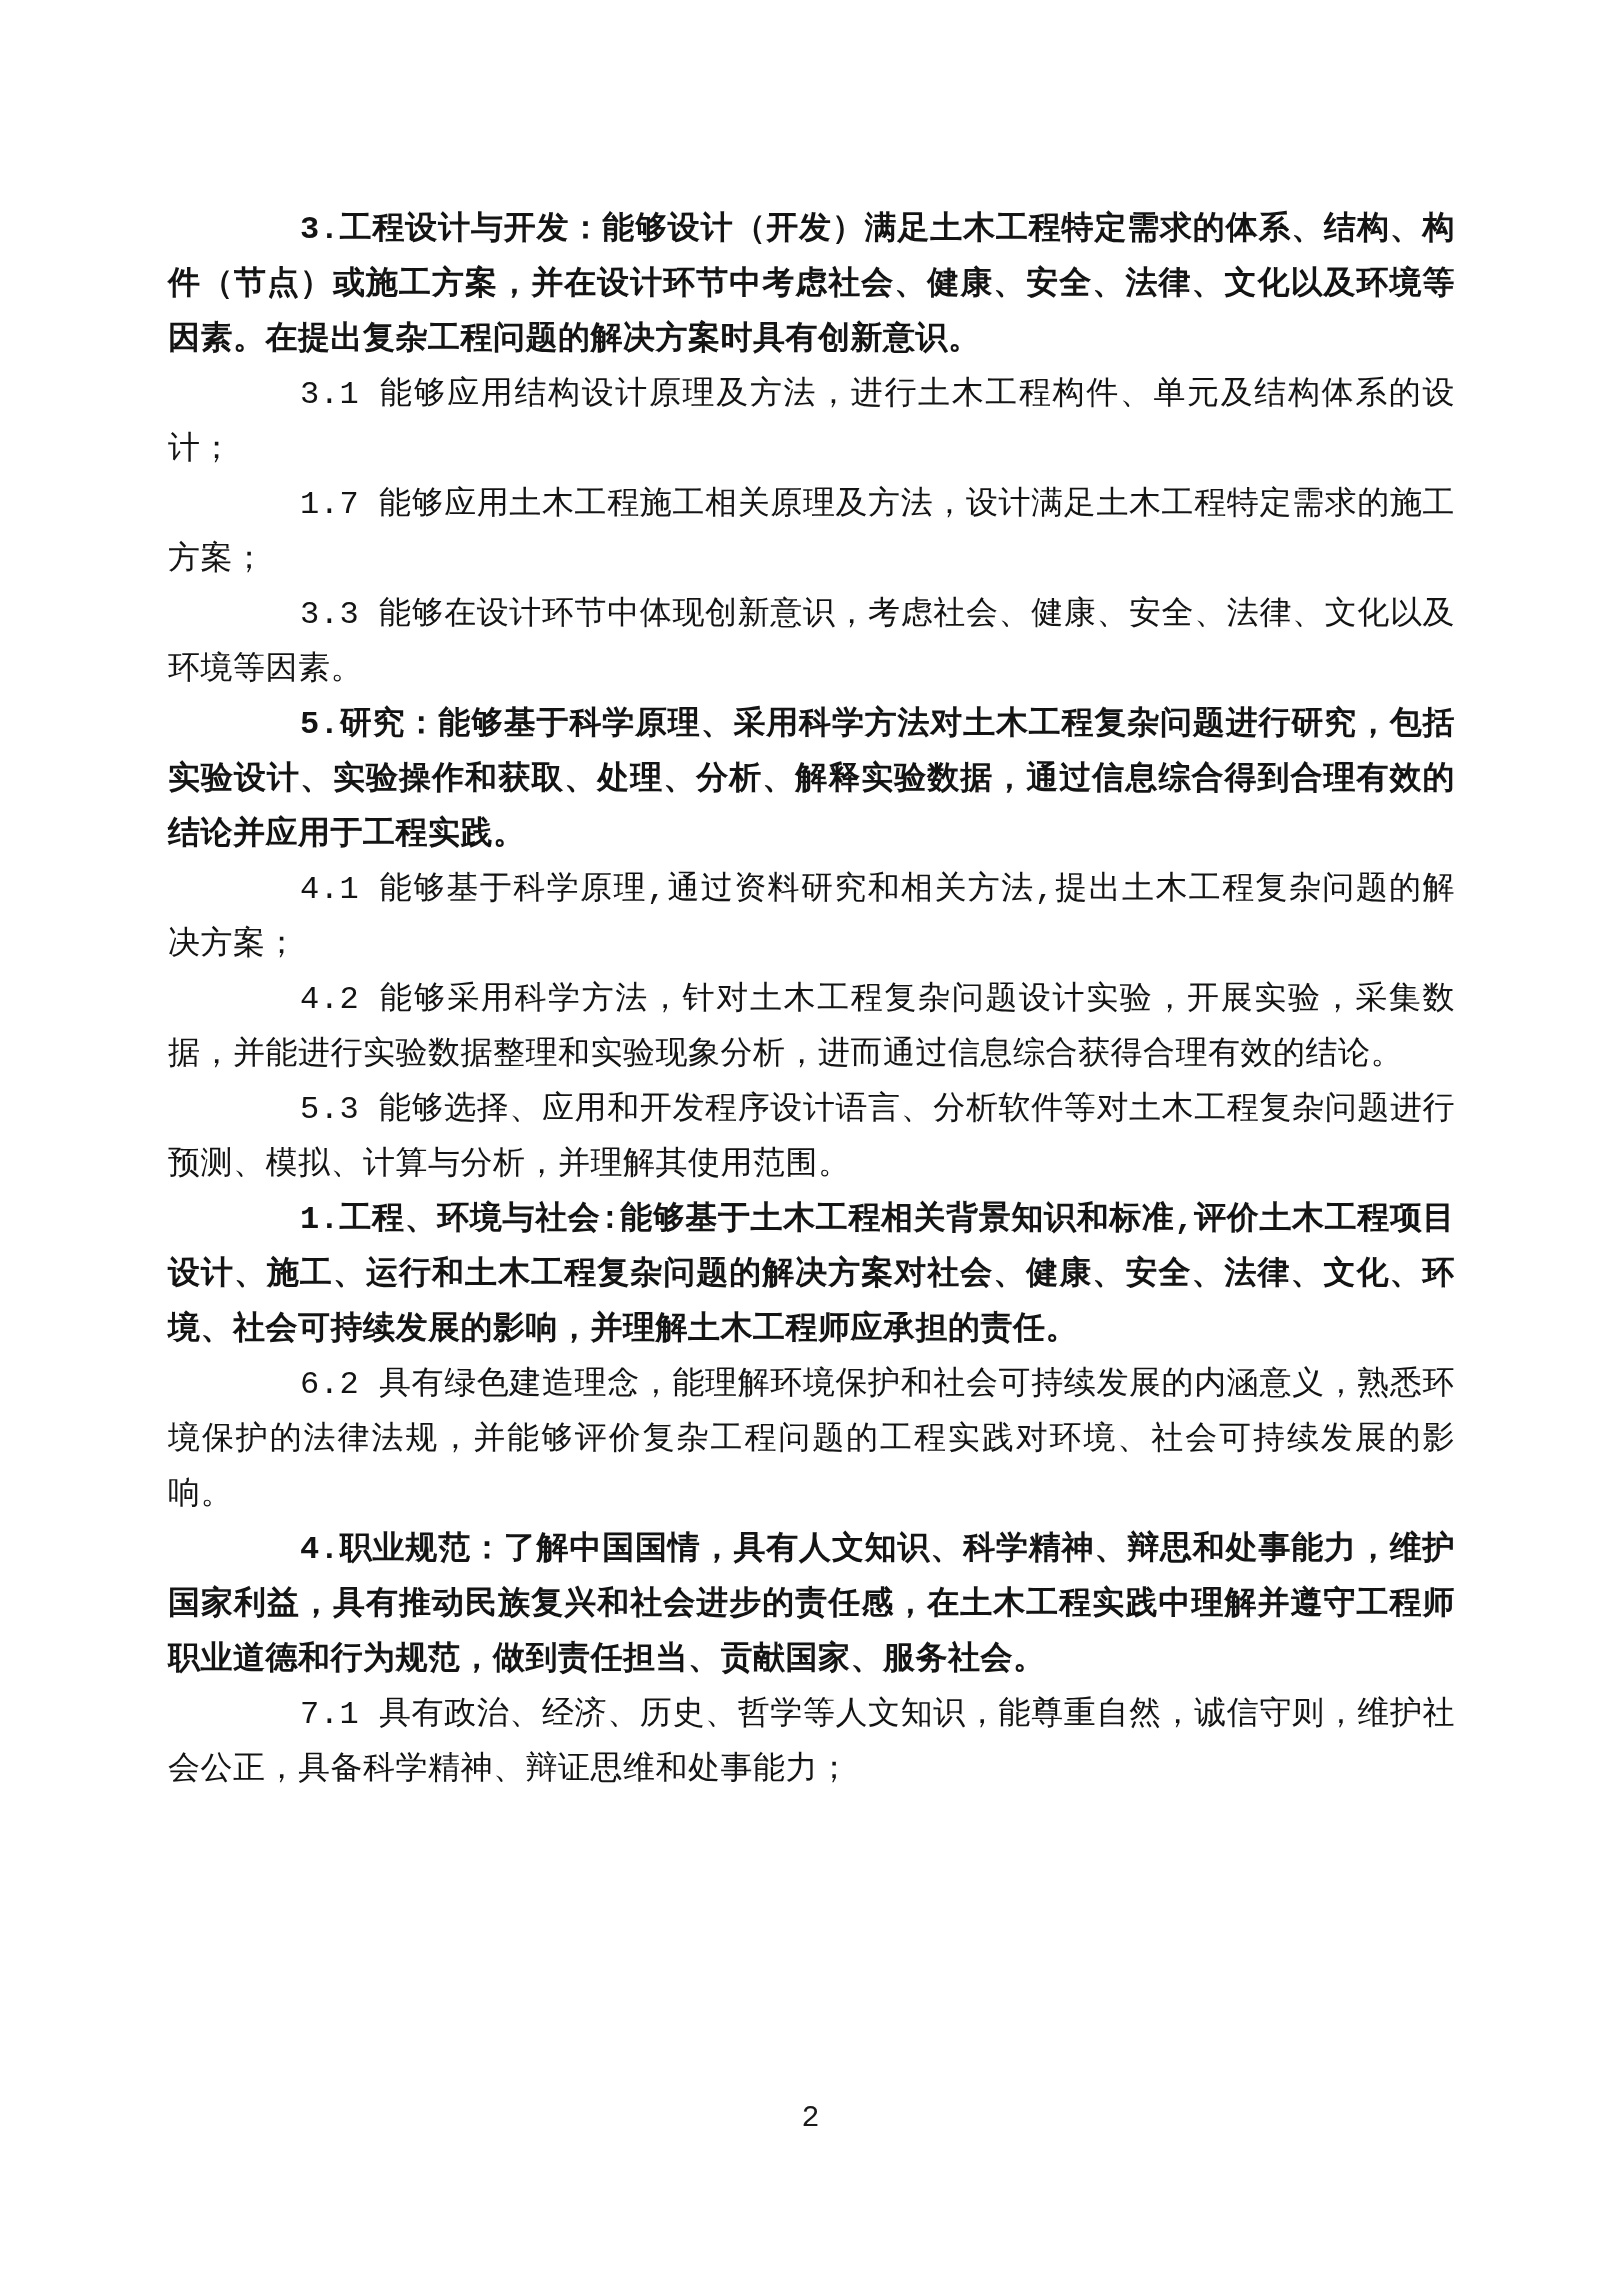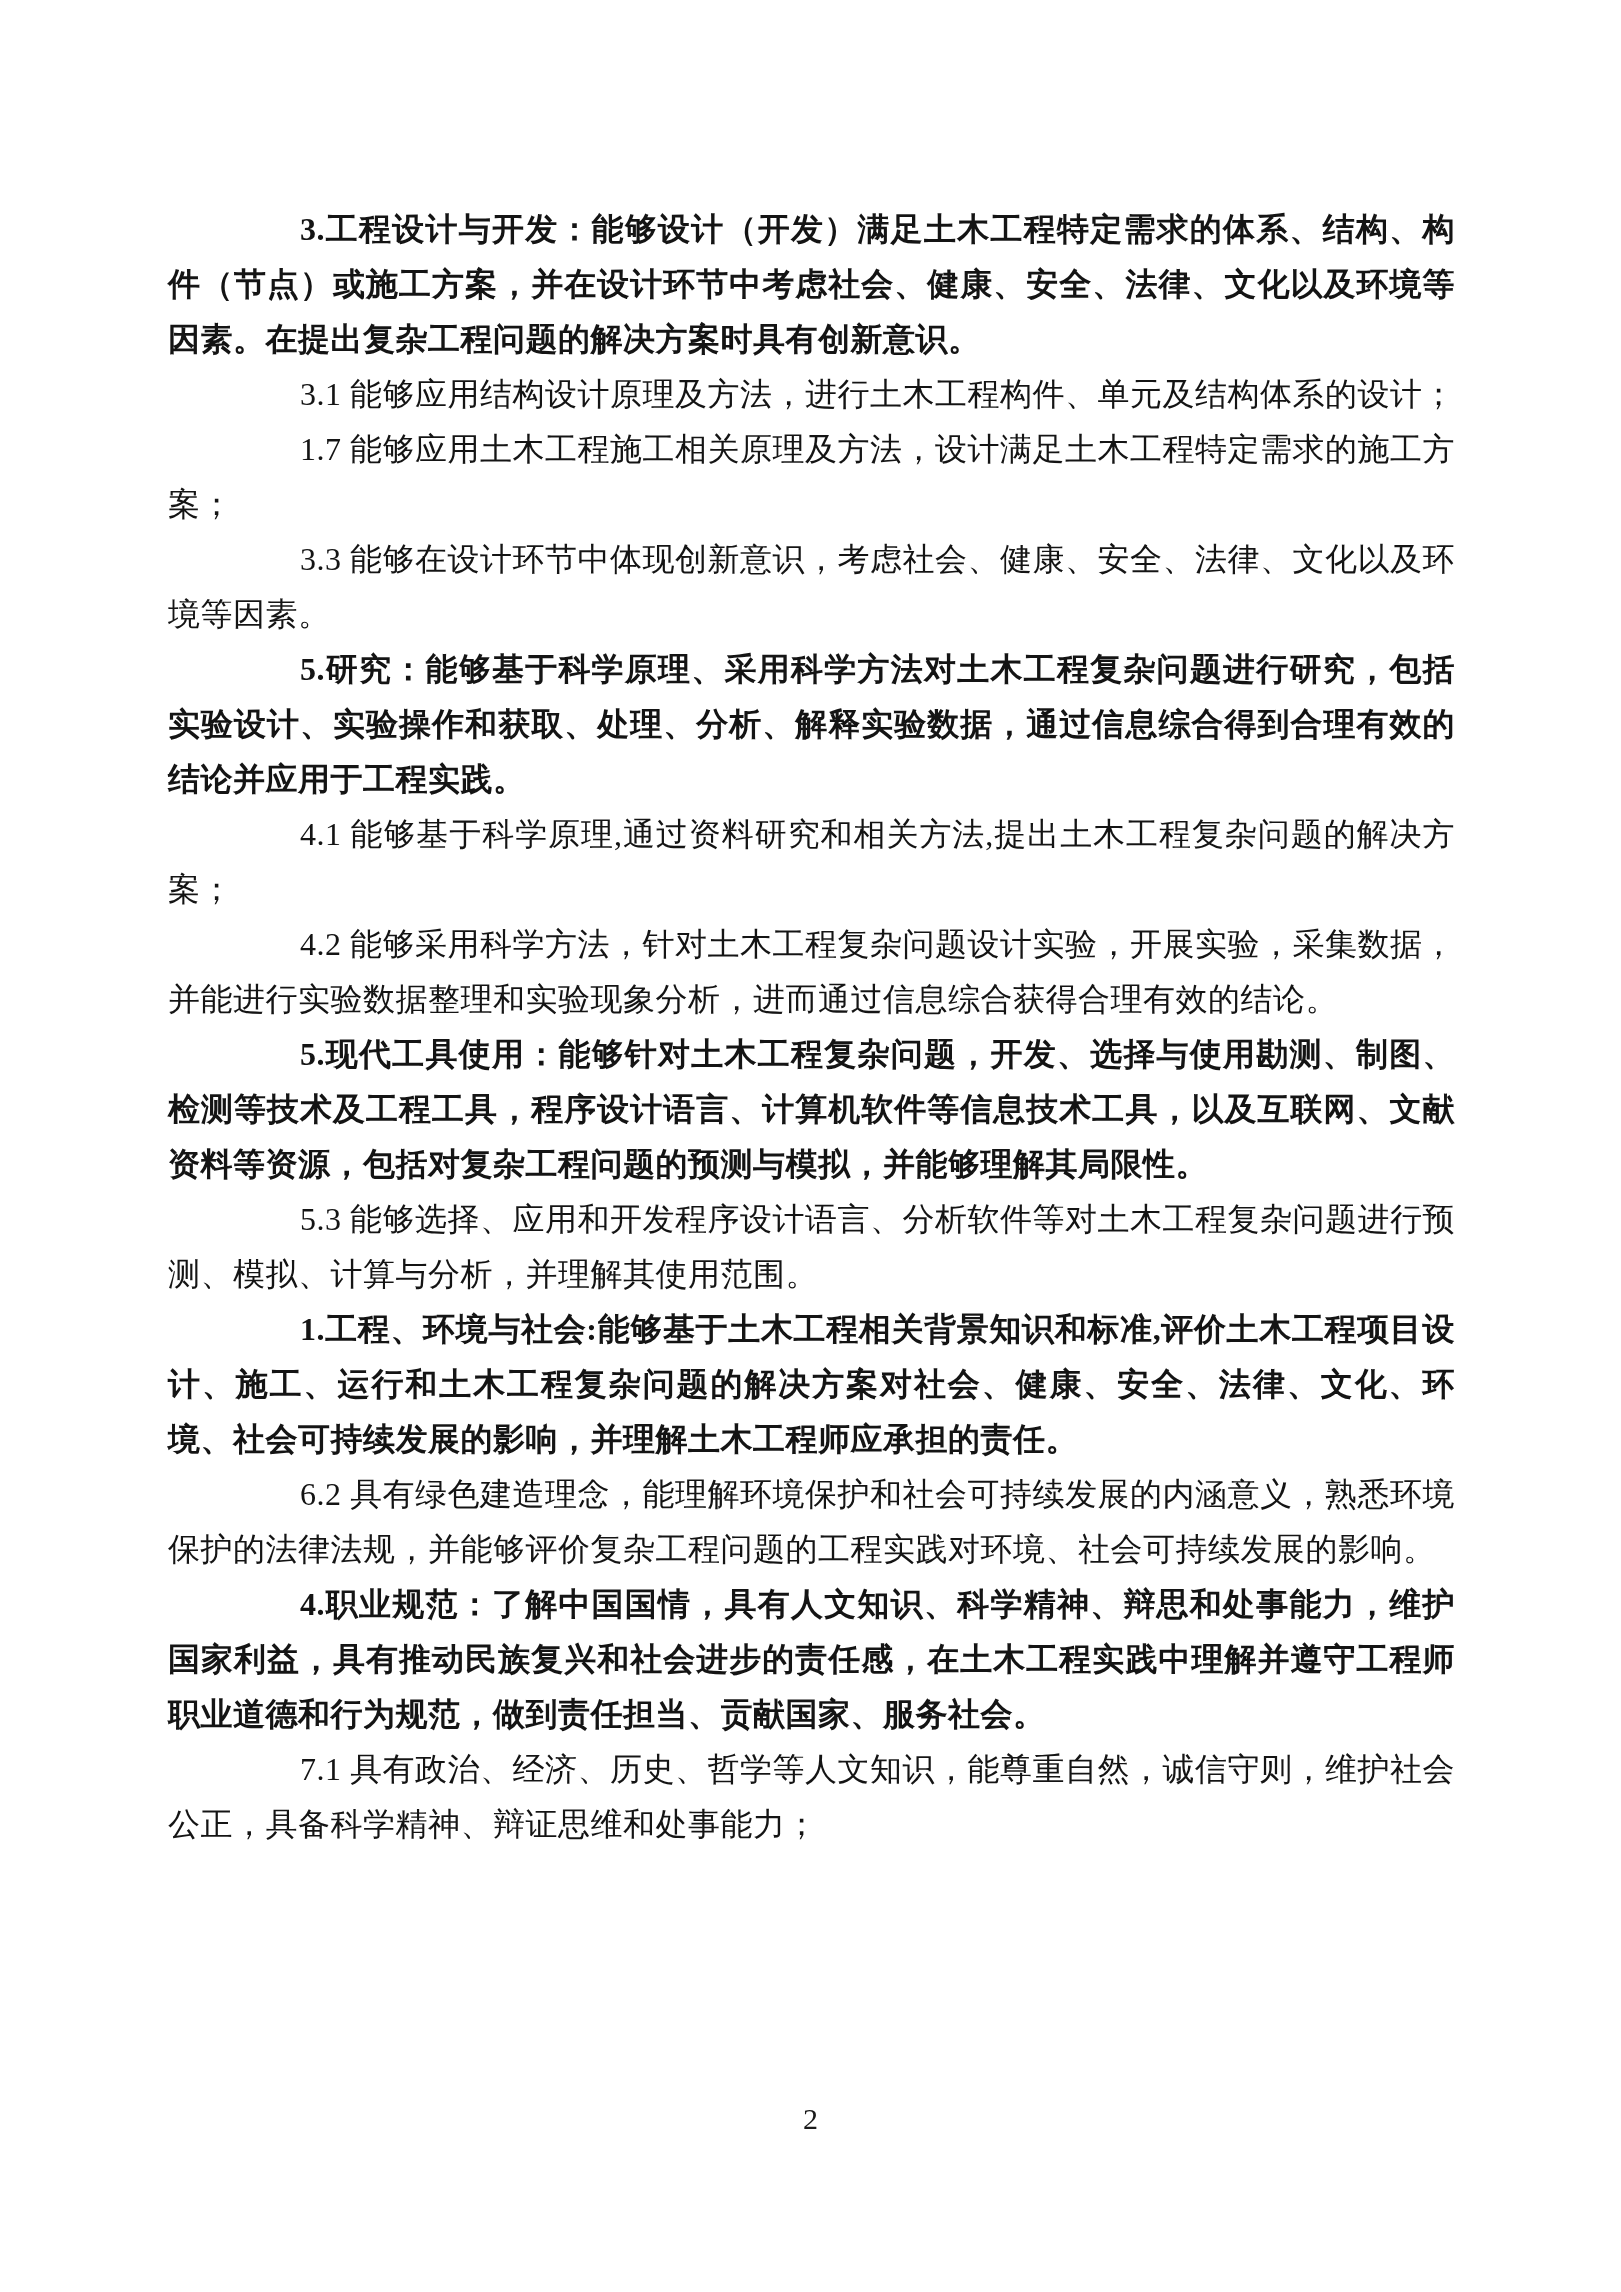--- a/index.html
+++ b/index.html
@@ -6,21 +6,21 @@
     margin: 0;
     padding: 0;
     background: #ffffff;
   }
   .page {
     position: relative;
     width: 1621px;
     height: 2293px;
     background: #ffffff;
     overflow: hidden;
-    font-family: Liberation Serif, serif;
+    font-family: Liberation Mono, monospace;
     color: #141414;
   }
   .doc-body {
     position: absolute;
     left: 168px;
     top: 202px;
     width: 1287px;
   }
   .para {
     margin: 0;
@@ -51,21 +51,20 @@
 
 <div class="page">
   <div class="doc-body">
     <p class="para bold">3.工程设计与开发：能够设计（开发）满足土木工程特定需求的体系、结构、构件（节点）或施工方案，并在设计环节中考虑社会、健康、安全、法律、文化以及环境等因素。在提出复杂工程问题的解决方案时具有创新意识。</p>
     <p class="para">3.1 能够应用结构设计原理及方法，进行土木工程构件、单元及结构体系的设计；</p>
     <p class="para">1.7 能够应用土木工程施工相关原理及方法，设计满足土木工程特定需求的施工方案；</p>
     <p class="para">3.3 能够在设计环节中体现创新意识，考虑社会、健康、安全、法律、文化以及环境等因素。</p>
     <p class="para bold">5.研究：能够基于科学原理、采用科学方法对土木工程复杂问题进行研究，包括实验设计、实验操作和获取、处理、分析、解释实验数据，通过信息综合得到合理有效的结论并应用于工程实践。</p>
     <p class="para">4.1 能够基于科学原理,通过资料研究和相关方法,提出土木工程复杂问题的解决方案；</p>
     <p class="para">4.2 能够采用科学方法，针对土木工程复杂问题设计实验，开展实验，采集数据，并能进行实验数据整理和实验现象分析，进而通过信息综合获得合理有效的结论。</p>
-    <p class="para bold">5.现代工具使用：能够针对土木工程复杂问题，开发、选择与使用勘测、制图、检测等技术及工程工具，程序设计语言、计算机软件等信息技术工具，以及互联网、文献资料等资源，包括对复杂工程问题的预测与模拟，并能够理解其局限性。</p>
     <p class="para">5.3 能够选择、应用和开发程序设计语言、分析软件等对土木工程复杂问题进行预测、模拟、计算与分析，并理解其使用范围。</p>
     <p class="para bold">1.工程、环境与社会:能够基于土木工程相关背景知识和标准,评价土木工程项目设计、施工、运行和土木工程复杂问题的解决方案对社会、健康、安全、法律、文化、环境、社会可持续发展的影响，并理解土木工程师应承担的责任。</p>
     <p class="para">6.2 具有绿色建造理念，能理解环境保护和社会可持续发展的内涵意义，熟悉环境保护的法律法规，并能够评价复杂工程问题的工程实践对环境、社会可持续发展的影响。</p>
     <p class="para bold">4.职业规范：了解中国国情，具有人文知识、科学精神、辩思和处事能力，维护国家利益，具有推动民族复兴和社会进步的责任感，在土木工程实践中理解并遵守工程师职业道德和行为规范，做到责任担当、贡献国家、服务社会。</p>
     <p class="para">7.1 具有政治、经济、历史、哲学等人文知识，能尊重自然，诚信守则，维护社会公正，具备科学精神、辩证思维和处事能力；</p>
   </div>
   <div class="page-number">2</div>
 </div>
 
 

